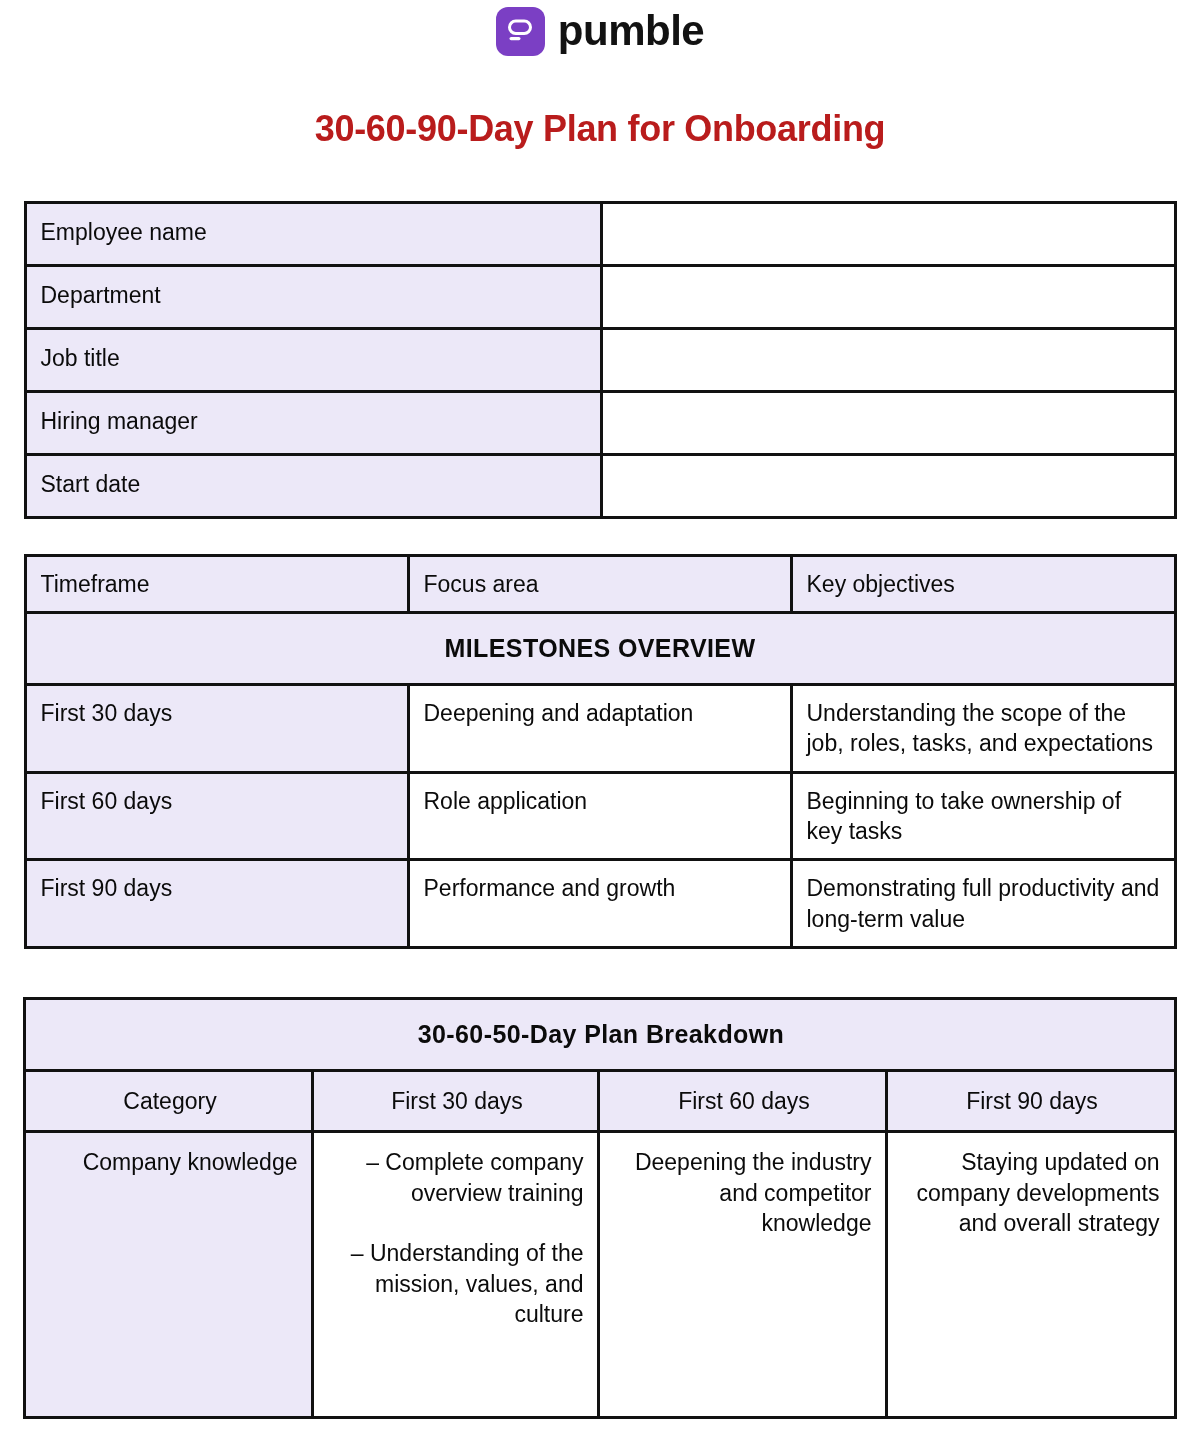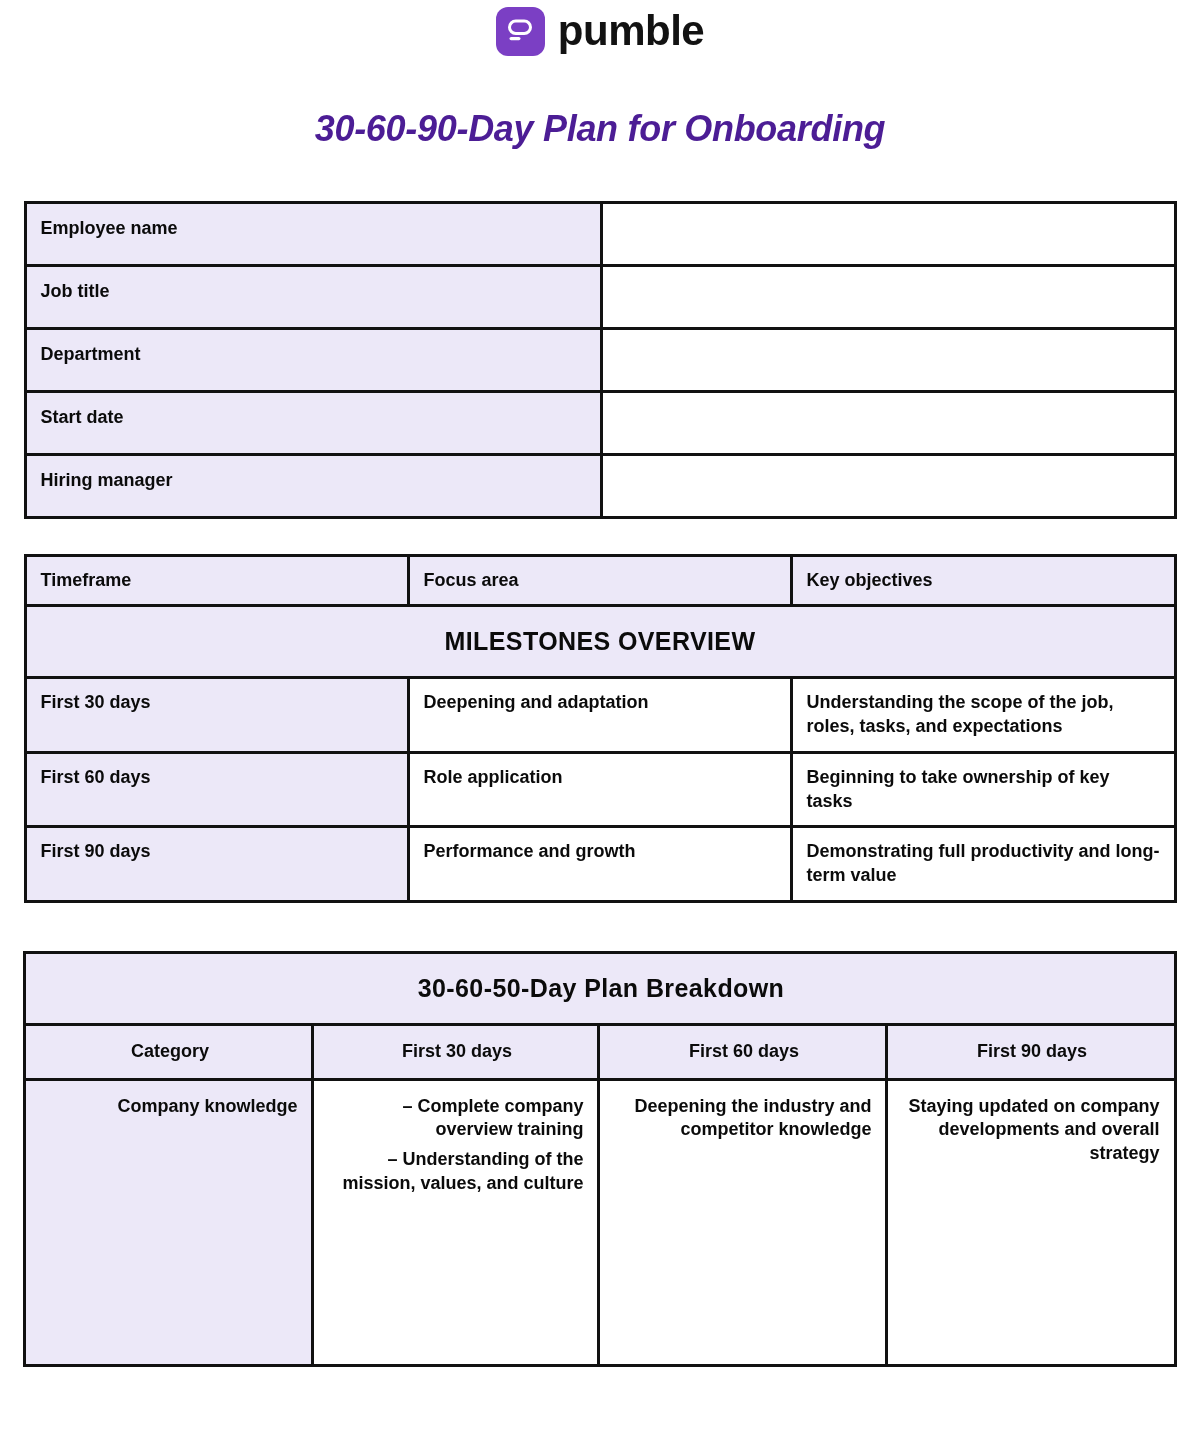--- a/index.html
+++ b/index.html
@@ -55,38 +55,37 @@
 
   
   .page-title {
     text-align: center;
     font-size: 36px;
     font-weight: 700;
     letter-spacing: -0.3px;
     margin: 0;
     padding: 47px 0 0 0;
     line-height: 1.1;
-    color: #4c1d95;
-    font-style: italic;
+    color: #b91c1c;
   }
 
   
   .tbl {
     border-collapse: collapse;
     table-layout: fixed;
     width: 1150px;
     margin: 0 auto;
     border: 3px solid #111111;
   }
   .tbl td, .tbl th {
     border: 3px solid #111111;
     padding: 12px 14px;
-    font-size: 18px;
+    font-size: 23px;
     line-height: 1.32;
-    font-weight: 700;
+    font-weight: 400;
     text-align: left;
     vertical-align: top;
     background: #ffffff;
     color: #0b0b0b;
   }
   .shade { background: #ECE8F8 !important; }
 
   .t-info { margin-top: 52px; }
   .t-info td { height: 34px; padding-top: 13px; padding-bottom: 13px; }
 
@@ -98,21 +97,21 @@
     font-weight: 700 !important;
     font-size: 25px !important;
     letter-spacing: 0.4px;
     padding-top: 18px !important;
     padding-bottom: 18px !important;
   }
   .col-head { font-weight: 400; }
   .col-head-center { text-align: center !important; }
 
   .cellblock { margin: 0; }
-  .cellblock + .cellblock { margin-top: 6px; }
+  .cellblock + .cellblock { margin-top: 30px; }
 
   .t-break td { padding: 14px 14px 14px 16px; }
   .t-break .body-cell { height: 255px; text-align: right; }
 </style>
 </head>
 <body>
 
 <div class="page">
 
   <div class="brand">
@@ -131,33 +130,33 @@
     <colgroup>
         <col style="width:576px">
         <col style="width:574px">
       </colgroup>
     <tbody>
       <tr>
         <td class="shade">Employee name</td>
         <td></td>
       </tr>
       <tr>
+        <td class="shade">Department</td>
+        <td></td>
+      </tr>
+      <tr>
         <td class="shade">Job title</td>
         <td></td>
       </tr>
       <tr>
-        <td class="shade">Department</td>
+        <td class="shade">Hiring manager</td>
         <td></td>
       </tr>
       <tr>
         <td class="shade">Start date</td>
-        <td></td>
-      </tr>
-      <tr>
-        <td class="shade">Hiring manager</td>
         <td></td>
       </tr>
     </tbody>
   </table>
 
   <table class="tbl t-mile">
     <colgroup>
         <col style="width:383px">
         <col style="width:383px">
         <col style="width:384px">

